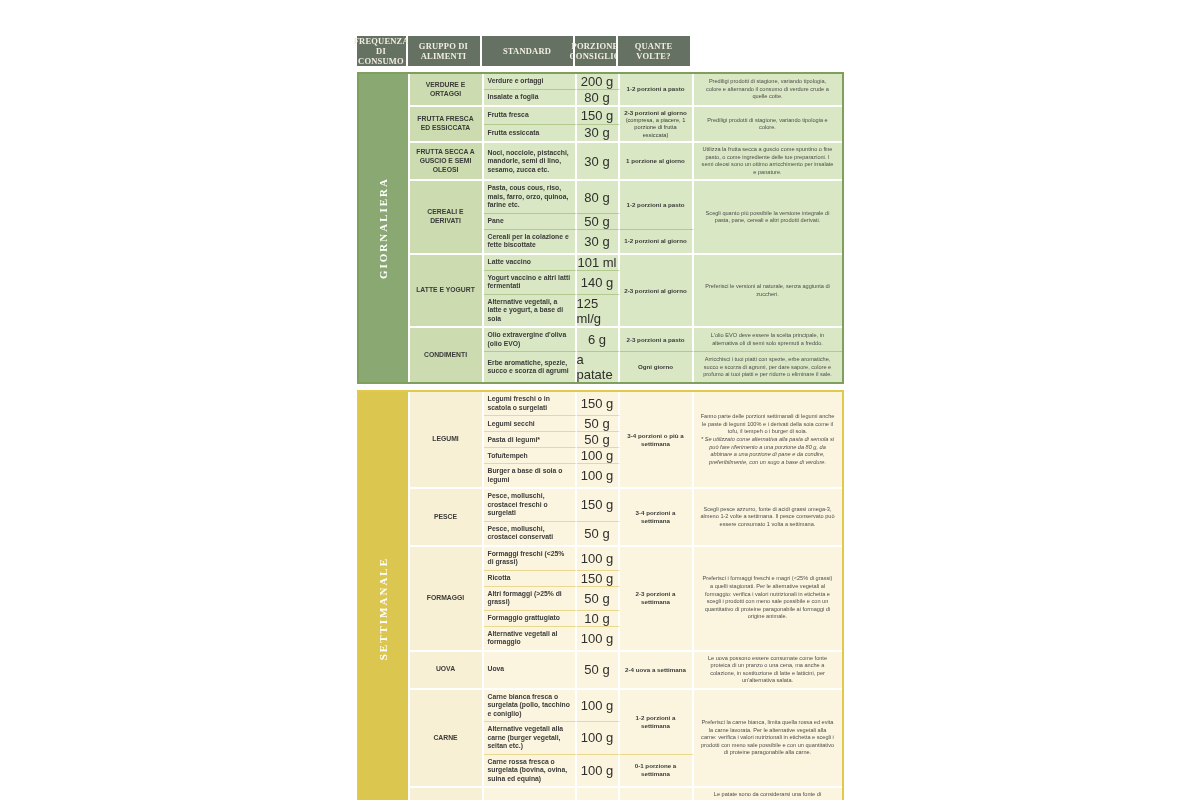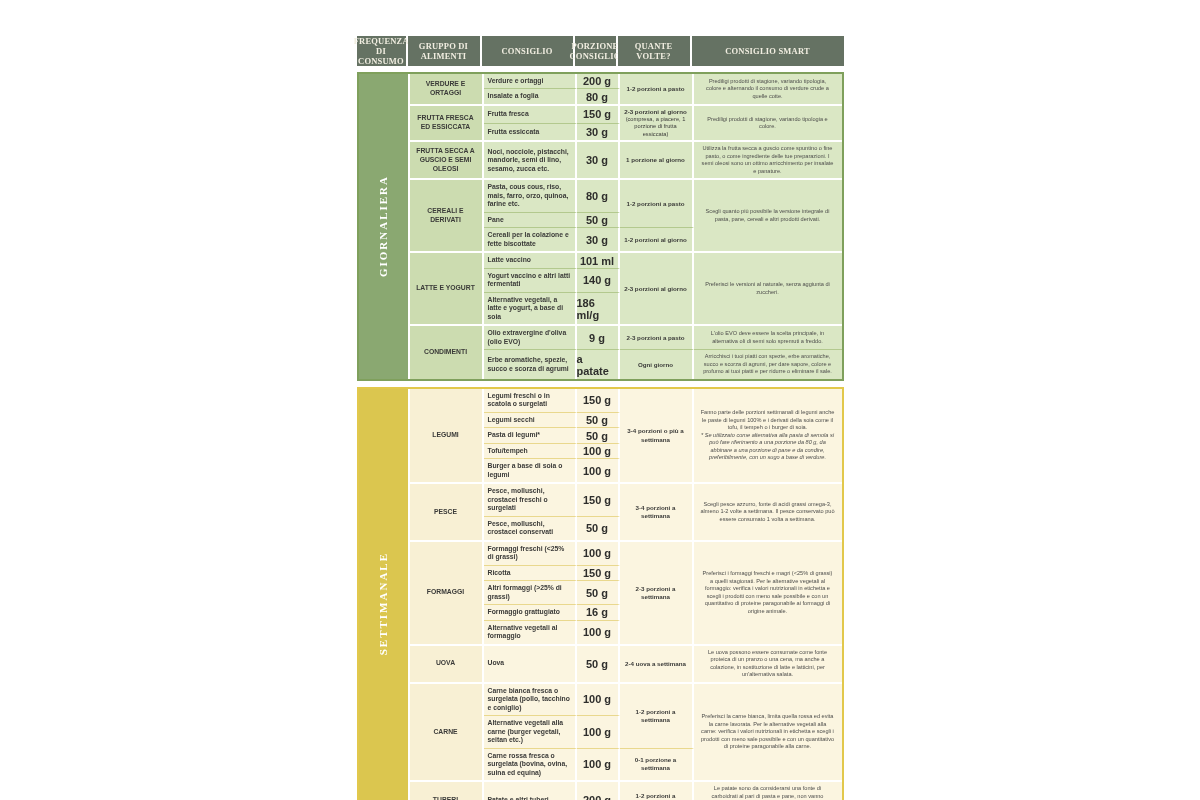--- a/index.html
+++ b/index.html
@@ -19,45 +19,44 @@
   .cell{box-sizing:border-box;border-right:2px solid #fff;background:var(--g2);color:#3a3a38;}
   .c1{grid-column:1}.c2{grid-column:2}.c3{grid-column:3}.c4{grid-column:4}.c5{grid-column:5}
   .c6{grid-column:6;border-right:none;}
   .side{background:var(--side);display:flex;align-items:center;justify-content:center;}
   .side span{writing-mode:vertical-rl;transform:rotate(180deg);color:#fff;font-family:"Liberation Serif",serif;
     font-weight:bold;font-size:11px;letter-spacing:2px;white-space:nowrap;}
   .grp{background:var(--g1);font-weight:bold;font-size:6.8px;line-height:1.3;text-align:center;
     display:flex;align-items:center;justify-content:center;padding:3px 5px;}
   .food{font-weight:bold;font-size:6.8px;line-height:1.25;display:flex;align-items:center;
     padding:3px 4px;min-height:13px;}
-  .porz{font-weight:bold;font-size:11px;display:flex;align-items:center;justify-content:center;color:#2e2e2c;}
+  .porz{font-weight:normal;font-size:13px;display:flex;align-items:center;justify-content:center;color:#2e2e2c;}
   .freq{font-weight:bold;font-size:6.2px;line-height:1.3;text-align:center;display:flex;flex-direction:column;
     align-items:center;justify-content:center;padding:2px 4px;}
   .freq .sub{font-weight:normal;font-size:5.7px;}
   .tip{font-size:5.6px;line-height:1.35;color:#4d4d4b;text-align:center;display:flex;flex-direction:column;
     align-items:center;justify-content:center;padding:3px 7px;}
   .tip .ital{font-style:italic;}
   .bt{border-top:1px solid var(--sep);}
   .gt{border-top:2px solid #fff;}
 
   .gio{--bd:#7fa05c;--side:#8aa871;--g1:#ccdcb0;--g2:#dae7c4;--sep:#b3c98e;}
   .set{--bd:#e2c84b;--side:#dbc64f;--g1:#f8f0d4;--g2:#fbf5e0;--sep:#e9d88e;}
 </style>
 </head>
 <body>
 
 <div class="page">
 
   <div class="tbl thead">
     <div class="hc c1">FREQUENZA DI CONSUMO</div>
     <div class="hc c2">GRUPPO DI ALIMENTI</div>
-    <div class="hc c3">CONSIGLIO</div>
+    <div class="hc c3">STANDARD</div>
     <div class="hc c4">PORZIONE CONSIGLIO</div>
     <div class="hc c5">QUANTE VOLTE?</div>
-    <div class="hc c6">CONSIGLIO SMART</div>
   </div>
 
   <div class="tbl sec gio">
     <div class="cell side c1" style="grid-row:1/span 13">
         <span>GIORNALIERA</span>
       </div>
 
     <div class="cell grp c2" style="grid-row:1/span 2">VERDURE E ORTAGGI</div>
     <div class="cell grp c2 gt" style="grid-row:3/span 2">FRUTTA FRESCA ED ESSICCATA</div>
     <div class="cell grp c2 gt" style="grid-row:5">FRUTTA SECCA A GUSCIO E SEMI OLEOSI</div>
@@ -79,23 +78,23 @@
     <div class="cell porz c4 gt" style="grid-row:6">80 g</div>
     <div class="cell food c3 bt" style="grid-row:7">Pane</div>
     <div class="cell porz c4 bt" style="grid-row:7">50 g</div>
     <div class="cell food c3 bt" style="grid-row:8">Cereali per la colazione e fette biscottate</div>
     <div class="cell porz c4 bt" style="grid-row:8">30 g</div>
     <div class="cell food c3 gt" style="grid-row:9">Latte vaccino</div>
     <div class="cell porz c4 gt" style="grid-row:9">101 ml</div>
     <div class="cell food c3 bt" style="grid-row:10">Yogurt vaccino e altri latti fermentati</div>
     <div class="cell porz c4 bt" style="grid-row:10">140 g</div>
     <div class="cell food c3 bt" style="grid-row:11">Alternative vegetali, a latte e yogurt, a base di soia</div>
-    <div class="cell porz c4 bt" style="grid-row:11">186 ml/g</div>
+    <div class="cell porz c4 bt" style="grid-row:11">125 ml/g</div>
     <div class="cell food c3 gt" style="grid-row:12">Olio extravergine d'oliva (olio EVO)</div>
-    <div class="cell porz c4 gt" style="grid-row:12">9 g</div>
+    <div class="cell porz c4 gt" style="grid-row:12">6 g</div>
     <div class="cell food c3 bt" style="grid-row:13">Erbe aromatiche, spezie, succo e scorza di agrumi</div>
     <div class="cell porz c4 bt" style="grid-row:13">a patate</div>
 
     <div class="cell freq c5" style="grid-row:1/span 2">
         <span>1-2 porzioni a pasto</span>
       </div>
     <div class="cell freq c5 gt" style="grid-row:3/span 2">
         <span>2-3 porzioni al giorno</span>
         <span class="sub">(compresa, a piacere, 1 porzione di frutta essiccata)</span>
       </div>
@@ -167,21 +166,21 @@
     <div class="cell porz c4 gt" style="grid-row:6">150 g</div>
     <div class="cell food c3 bt" style="grid-row:7">Pesce, molluschi, crostacei conservati</div>
     <div class="cell porz c4 bt" style="grid-row:7">50 g</div>
     <div class="cell food c3 gt" style="grid-row:8">Formaggi freschi (&lt;25% di grassi)</div>
     <div class="cell porz c4 gt" style="grid-row:8">100 g</div>
     <div class="cell food c3 bt" style="grid-row:9">Ricotta</div>
     <div class="cell porz c4 bt" style="grid-row:9">150 g</div>
     <div class="cell food c3 bt" style="grid-row:10">Altri formaggi (&gt;25% di grassi)</div>
     <div class="cell porz c4 bt" style="grid-row:10">50 g</div>
     <div class="cell food c3 bt" style="grid-row:11">Formaggio grattugiato</div>
-    <div class="cell porz c4 bt" style="grid-row:11">16 g</div>
+    <div class="cell porz c4 bt" style="grid-row:11">10 g</div>
     <div class="cell food c3 bt" style="grid-row:12">Alternative vegetali al formaggio</div>
     <div class="cell porz c4 bt" style="grid-row:12">100 g</div>
     <div class="cell food c3 gt" style="grid-row:13">Uova</div>
     <div class="cell porz c4 gt" style="grid-row:13">50 g</div>
     <div class="cell food c3 gt" style="grid-row:14">Carne bianca fresca o surgelata (pollo, tacchino e coniglio)</div>
     <div class="cell porz c4 gt" style="grid-row:14">100 g</div>
     <div class="cell food c3 bt" style="grid-row:15">Alternative vegetali alla carne (burger vegetali, seitan etc.)</div>
     <div class="cell porz c4 bt" style="grid-row:15">100 g</div>
     <div class="cell food c3 bt" style="grid-row:16">Carne rossa fresca o surgelata (bovina, ovina, suina ed equina)</div>
     <div class="cell porz c4 bt" style="grid-row:16">100 g</div>

